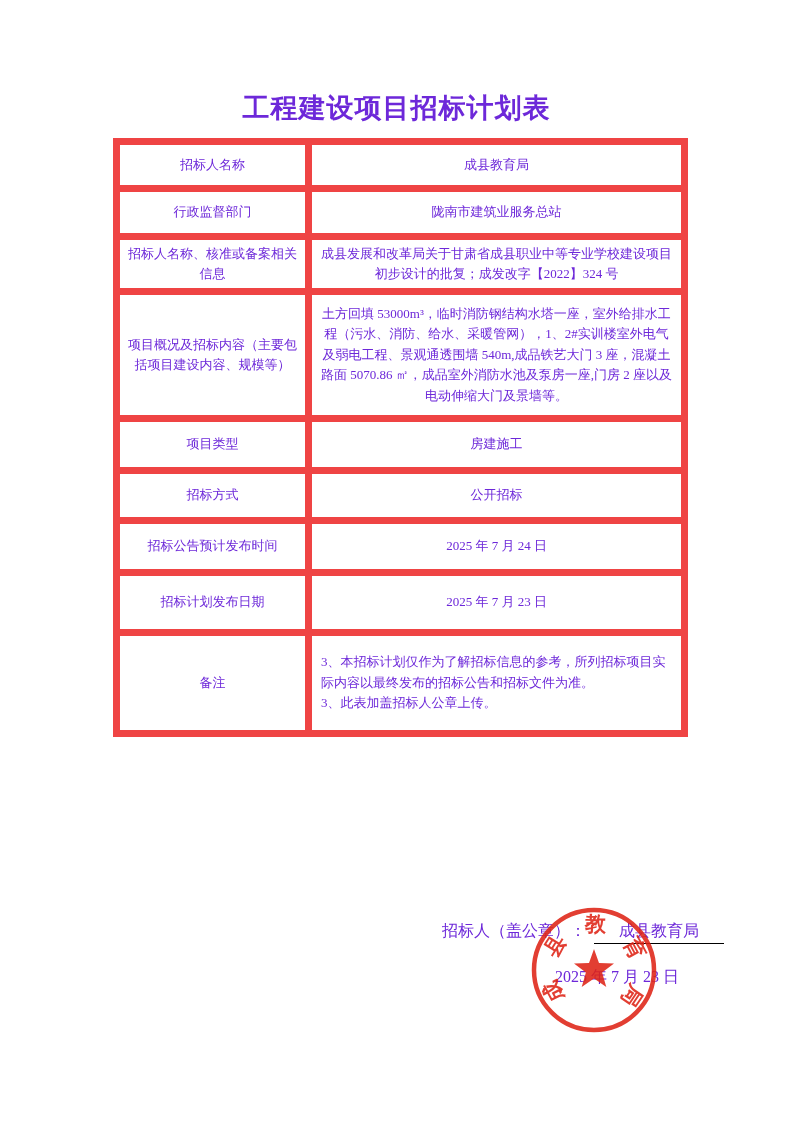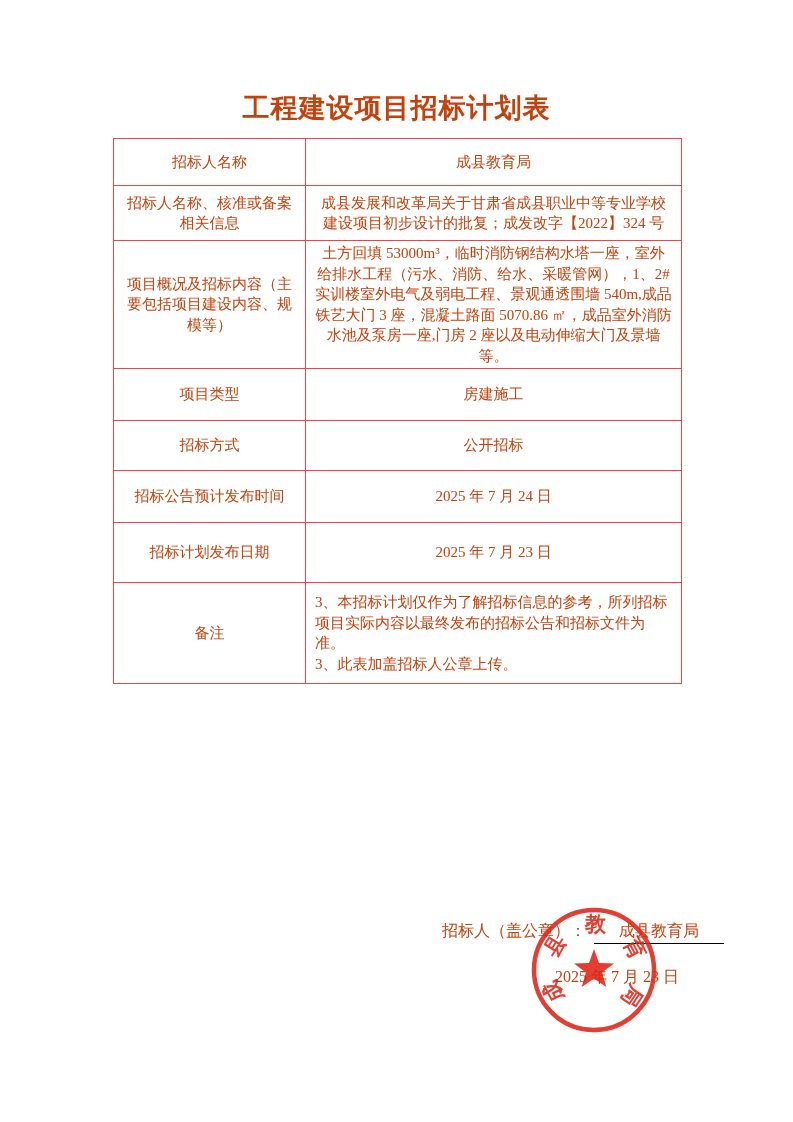--- a/index.html
+++ b/index.html
@@ -1,43 +1,43 @@
 <!DOCTYPE html>
 <html><head>
 <meta charset="utf-8">
 <style>
   html,body{margin:0;padding:0;background:#ffffff;}
   .page{
     position:relative;
     width:793px;height:1122px;
     background:#ffffff;
-    color:#c2410c;
+    color:#6d28d9;
     font-family:"Liberation Serif","DejaVu Serif",serif;
     overflow:hidden;
   }
   .doc-title{
     position:absolute;
     top:90px;left:0;width:100%;
     text-align:center;
     font-family:"Liberation Sans","DejaVu Sans",sans-serif;
     font-weight:bold;
     font-size:27px;
     letter-spacing:1px;
   }
   table.main{
     position:absolute;
     left:113px;top:138px;
     width:568px;
     border-collapse:collapse;
     table-layout:fixed;
   }
   table.main td{
-    border:1px solid #ef4444;
+    border:7px solid #ef4444;
     vertical-align:middle;
-    font-size:15px;
+    font-size:13px;
     line-height:20.5px;
     overflow:hidden;
   }
   td.label-cell{
     width:192px;
     text-align:center;
     padding:2px 8px;
   }
   td.value-cell{
     width:376px;
@@ -91,20 +91,24 @@
   <table class="main">
     <colgroup>
         <col style="width:192px">
         <col style="width:376px">
       </colgroup>
     <tbody>
       <tr style="height:47px">
         <td class="label-cell">招标人名称</td>
         <td class="value-cell">成县教育局</td>
       </tr>
+      <tr style="height:48px">
+        <td class="label-cell">行政监督部门</td>
+        <td class="value-cell">陇南市建筑业服务总站</td>
+      </tr>
       <tr style="height:55px">
         <td class="label-cell">招标人名称、核准或备案相关信息</td>
         <td class="value-cell">成县发展和改革局关于甘肃省成县职业中等专业学校建设项目初步设计的批复；成发改字【2022】324 号</td>
       </tr>
       <tr style="height:127px">
         <td class="label-cell">项目概况及招标内容（主要包括项目建设内容、规模等）</td>
         <td class="value-cell">土方回填 53000m³，临时消防钢结构水塔一座，室外给排水工程（污水、消防、给水、采暖管网），1、2#实训楼室外电气及弱电工程、景观通透围墙 540m,成品铁艺大门 3 座，混凝土路面 5070.86 ㎡，成品室外消防水池及泵房一座,门房 2 座以及电动伸缩大门及景墙等。</td>
       </tr>
       <tr style="height:52px">
         <td class="label-cell">项目类型</td>

